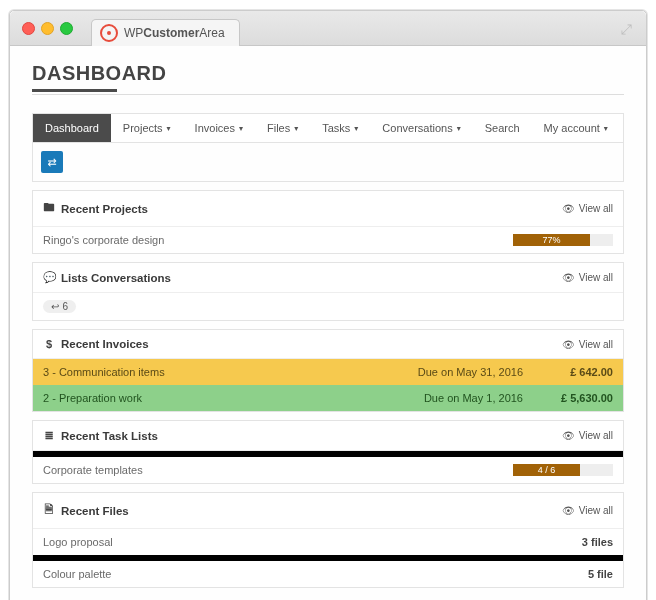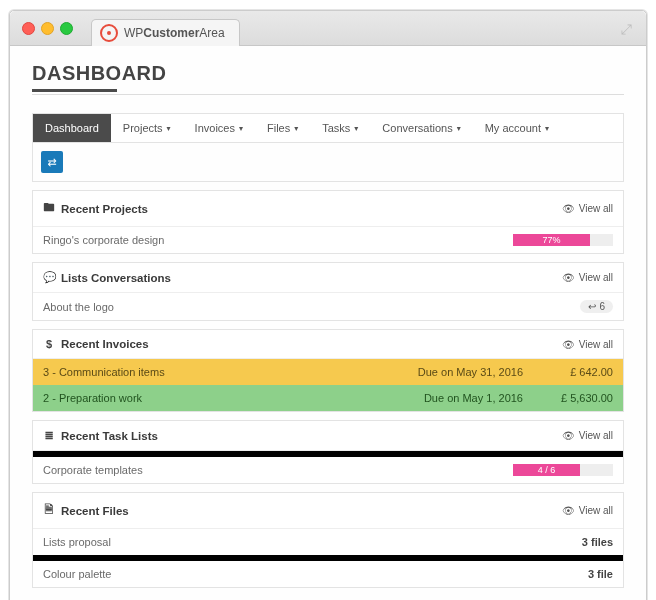--- a/index.html
+++ b/index.html
@@ -30,28 +30,28 @@
 .ph-left { display:flex; align-items:center; gap:6px; font-weight:700; font-size:11.5px; color:#3a3a3a; }
 .ph-icon { font-size:11px; color:#444; width:12px; text-align:center; }
 .view-all { display:flex; align-items:center; gap:4px; font-size:10px; color:#555; cursor:pointer; }
 .eye { font-size:10px; }
 .panel-row { display:flex; align-items:center; padding:7px 10px; color:#6a6a6a; font-size:11px; border-top:6px solid #000000; }
 .panel-row.first { border-top:none;gap:24px; }
 .row-label { flex:1; }
 .progress { width:100px; height:12px; background:#eee; position:relative; display:flex; align-items:center; }
 .progress-fill { background:#4b4b4b; height:100%; display:flex; align-items:center; justify-content:center; color:#fff; font-size:9px; }
 .progress.green .progress-fill { background:#3bbf3b; }
-.progress.gray .progress-fill { background:#ec4899; }
+.progress.gray .progress-fill { background:#a16207; }
 .chip { background:#efefef; border-radius:10px; padding:1px 8px; font-size:10px; color:#555; display:flex; align-items:center; gap:3px; }
 .inv-row { display:flex; align-items:center; padding:7px 10px; font-size:11px; }
 .inv-row.pending { background:#f6c94e; color:#5a4a16; }
 .inv-row.paid { background:#8dd08a; color:#21531f; }
 .inv-title { flex:1; }
 .inv-due { width:150px; text-align:right; }
-.inv-amt { width:90px; text-align:right; font-weight:400; }
+.inv-amt { width:90px; text-align:right; font-weight:700; }
 .file-badge { font-weight:700; font-size:11px; color:#444; }
 .tab-logo-circle { width:14px; height:14px; border-radius:50%; border:2px solid #e74c3c; display:flex; align-items:center; justify-content:center; }
 .tab-logo-dot { width:4px; height:4px; border-radius:50%; background:#e74c3c; }
 </style>
 </head>
 <body>
 
 <div class="browser-frame">
   <div class="browser-chrome">
     <div class="traffic-lights">
@@ -94,20 +94,23 @@
           </div>
         <div class="nav-item">
             <span>Tasks</span>
             <span class="caret">▾</span>
           </div>
         <div class="nav-item">
             <span>Conversations</span>
             <span class="caret">▾</span>
           </div>
         <div class="nav-item">
+            <span>Search</span>
+          </div>
+        <div class="nav-item">
             <span>My account</span>
             <span class="caret">▾</span>
           </div>
       </div>
       <div class="icon-btn-row">
         <div class="icon-btn">
           <span>⇄</span>
         </div>
       </div>
     </div>
@@ -136,21 +139,20 @@
         <div class="ph-left">
           <span class="ph-icon">💬</span>
           <span>Lists Conversations</span>
         </div>
         <div class="view-all">
           <span class="eye">👁</span>
           <span>View all</span>
         </div>
       </div>
       <div class="panel-row first">
-        <span class="row-label">About the logo</span>
         <span class="chip">
           <span>↩</span>
           <span>6</span>
         </span>
       </div>
     </div>
 
     <div class="panel">
       <div class="panel-header">
         <div class="ph-left">
@@ -198,23 +200,23 @@
         <div class="ph-left">
           <span class="ph-icon">🗎</span>
           <span>Recent Files</span>
         </div>
         <div class="view-all">
           <span class="eye">👁</span>
           <span>View all</span>
         </div>
       </div>
       <div class="panel-row first">
-        <span class="row-label">Lists proposal</span>
+        <span class="row-label">Logo proposal</span>
         <span class="file-badge">3 files</span>
       </div>
       <div class="panel-row">
         <span class="row-label">Colour palette</span>
-        <span class="file-badge">3 file</span>
+        <span class="file-badge">5 file</span>
       </div>
     </div>
 
   </div>
 </div>
 
 </body></html>

